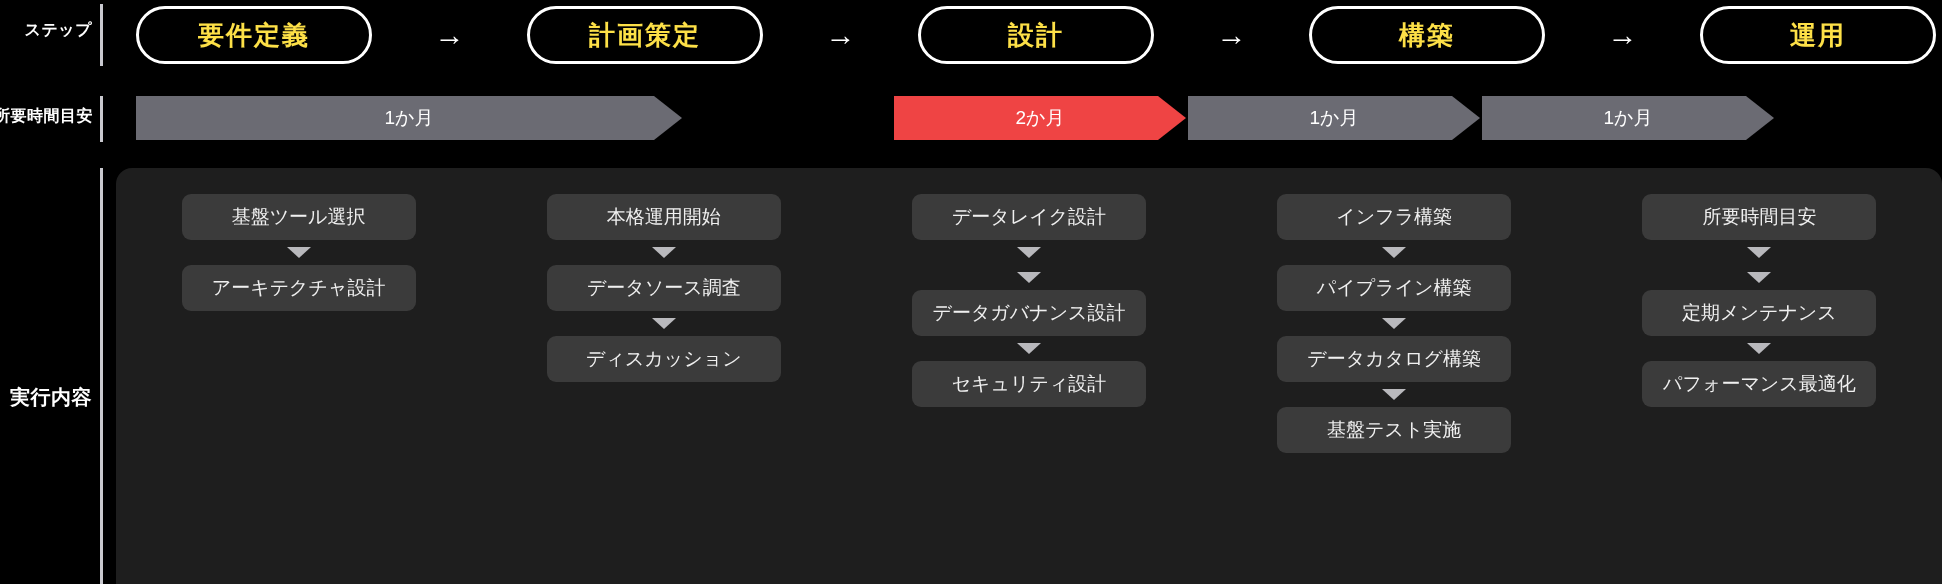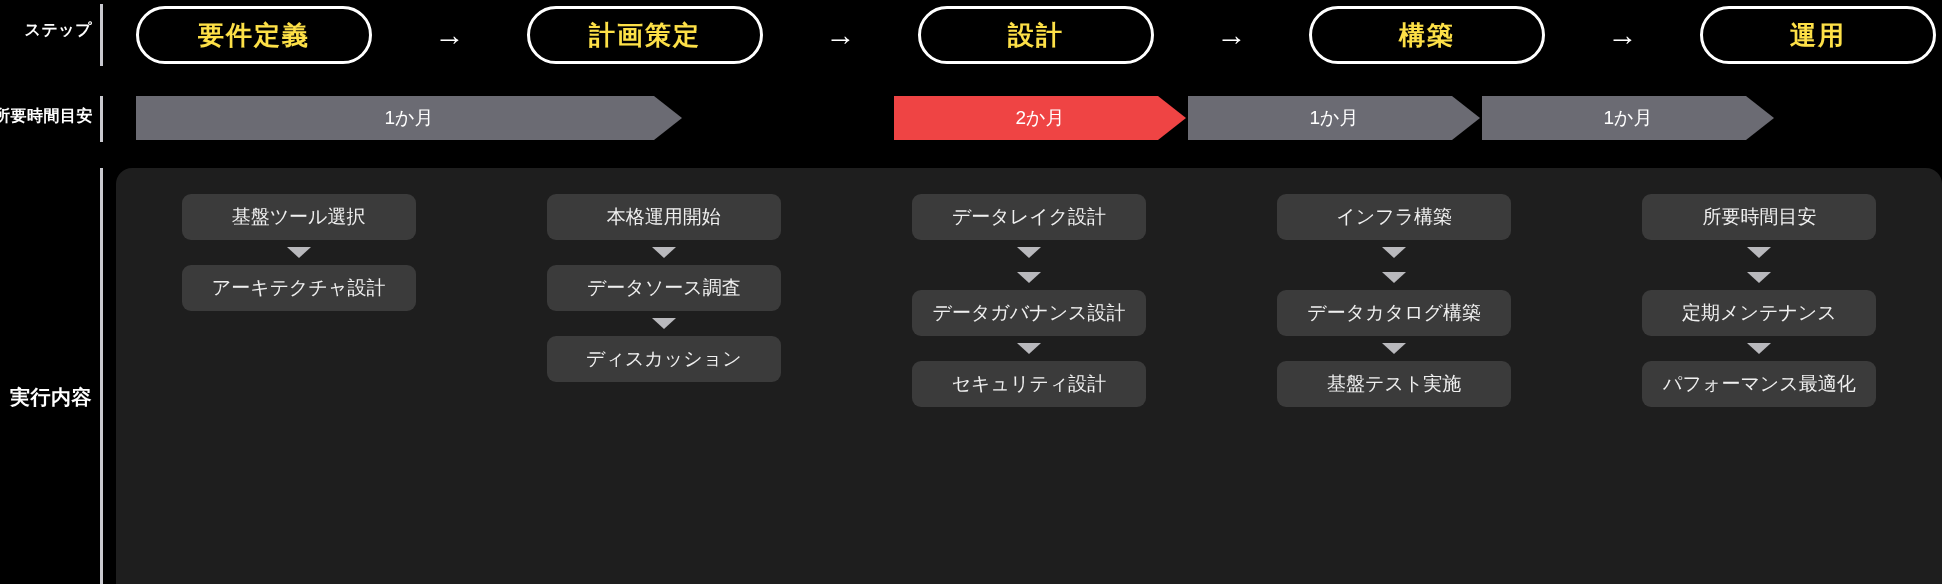--- a/index.html
+++ b/index.html
@@ -110,20 +110,21 @@
         <div class="task-card">データレイク設計</div>
         <div class="task-arrow"></div>
         <div class="task-arrow"></div>
         <div class="task-card">データガバナンス設計</div>
         <div class="task-arrow"></div>
         <div class="task-card">セキュリティ設計</div>
       </div>
       <div class="exec-col">
         <div class="task-card">インフラ構築</div>
         <div class="task-arrow"></div>
+        <div class="task-card">パイプライン構築</div>
         <div class="task-arrow"></div>
         <div class="task-card">データカタログ構築</div>
         <div class="task-arrow"></div>
         <div class="task-card">基盤テスト実施</div>
       </div>
       <div class="exec-col">
         <div class="task-card">所要時間目安</div>
         <div class="task-arrow"></div>
         <div class="task-arrow"></div>
         <div class="task-card">定期メンテナンス</div>

